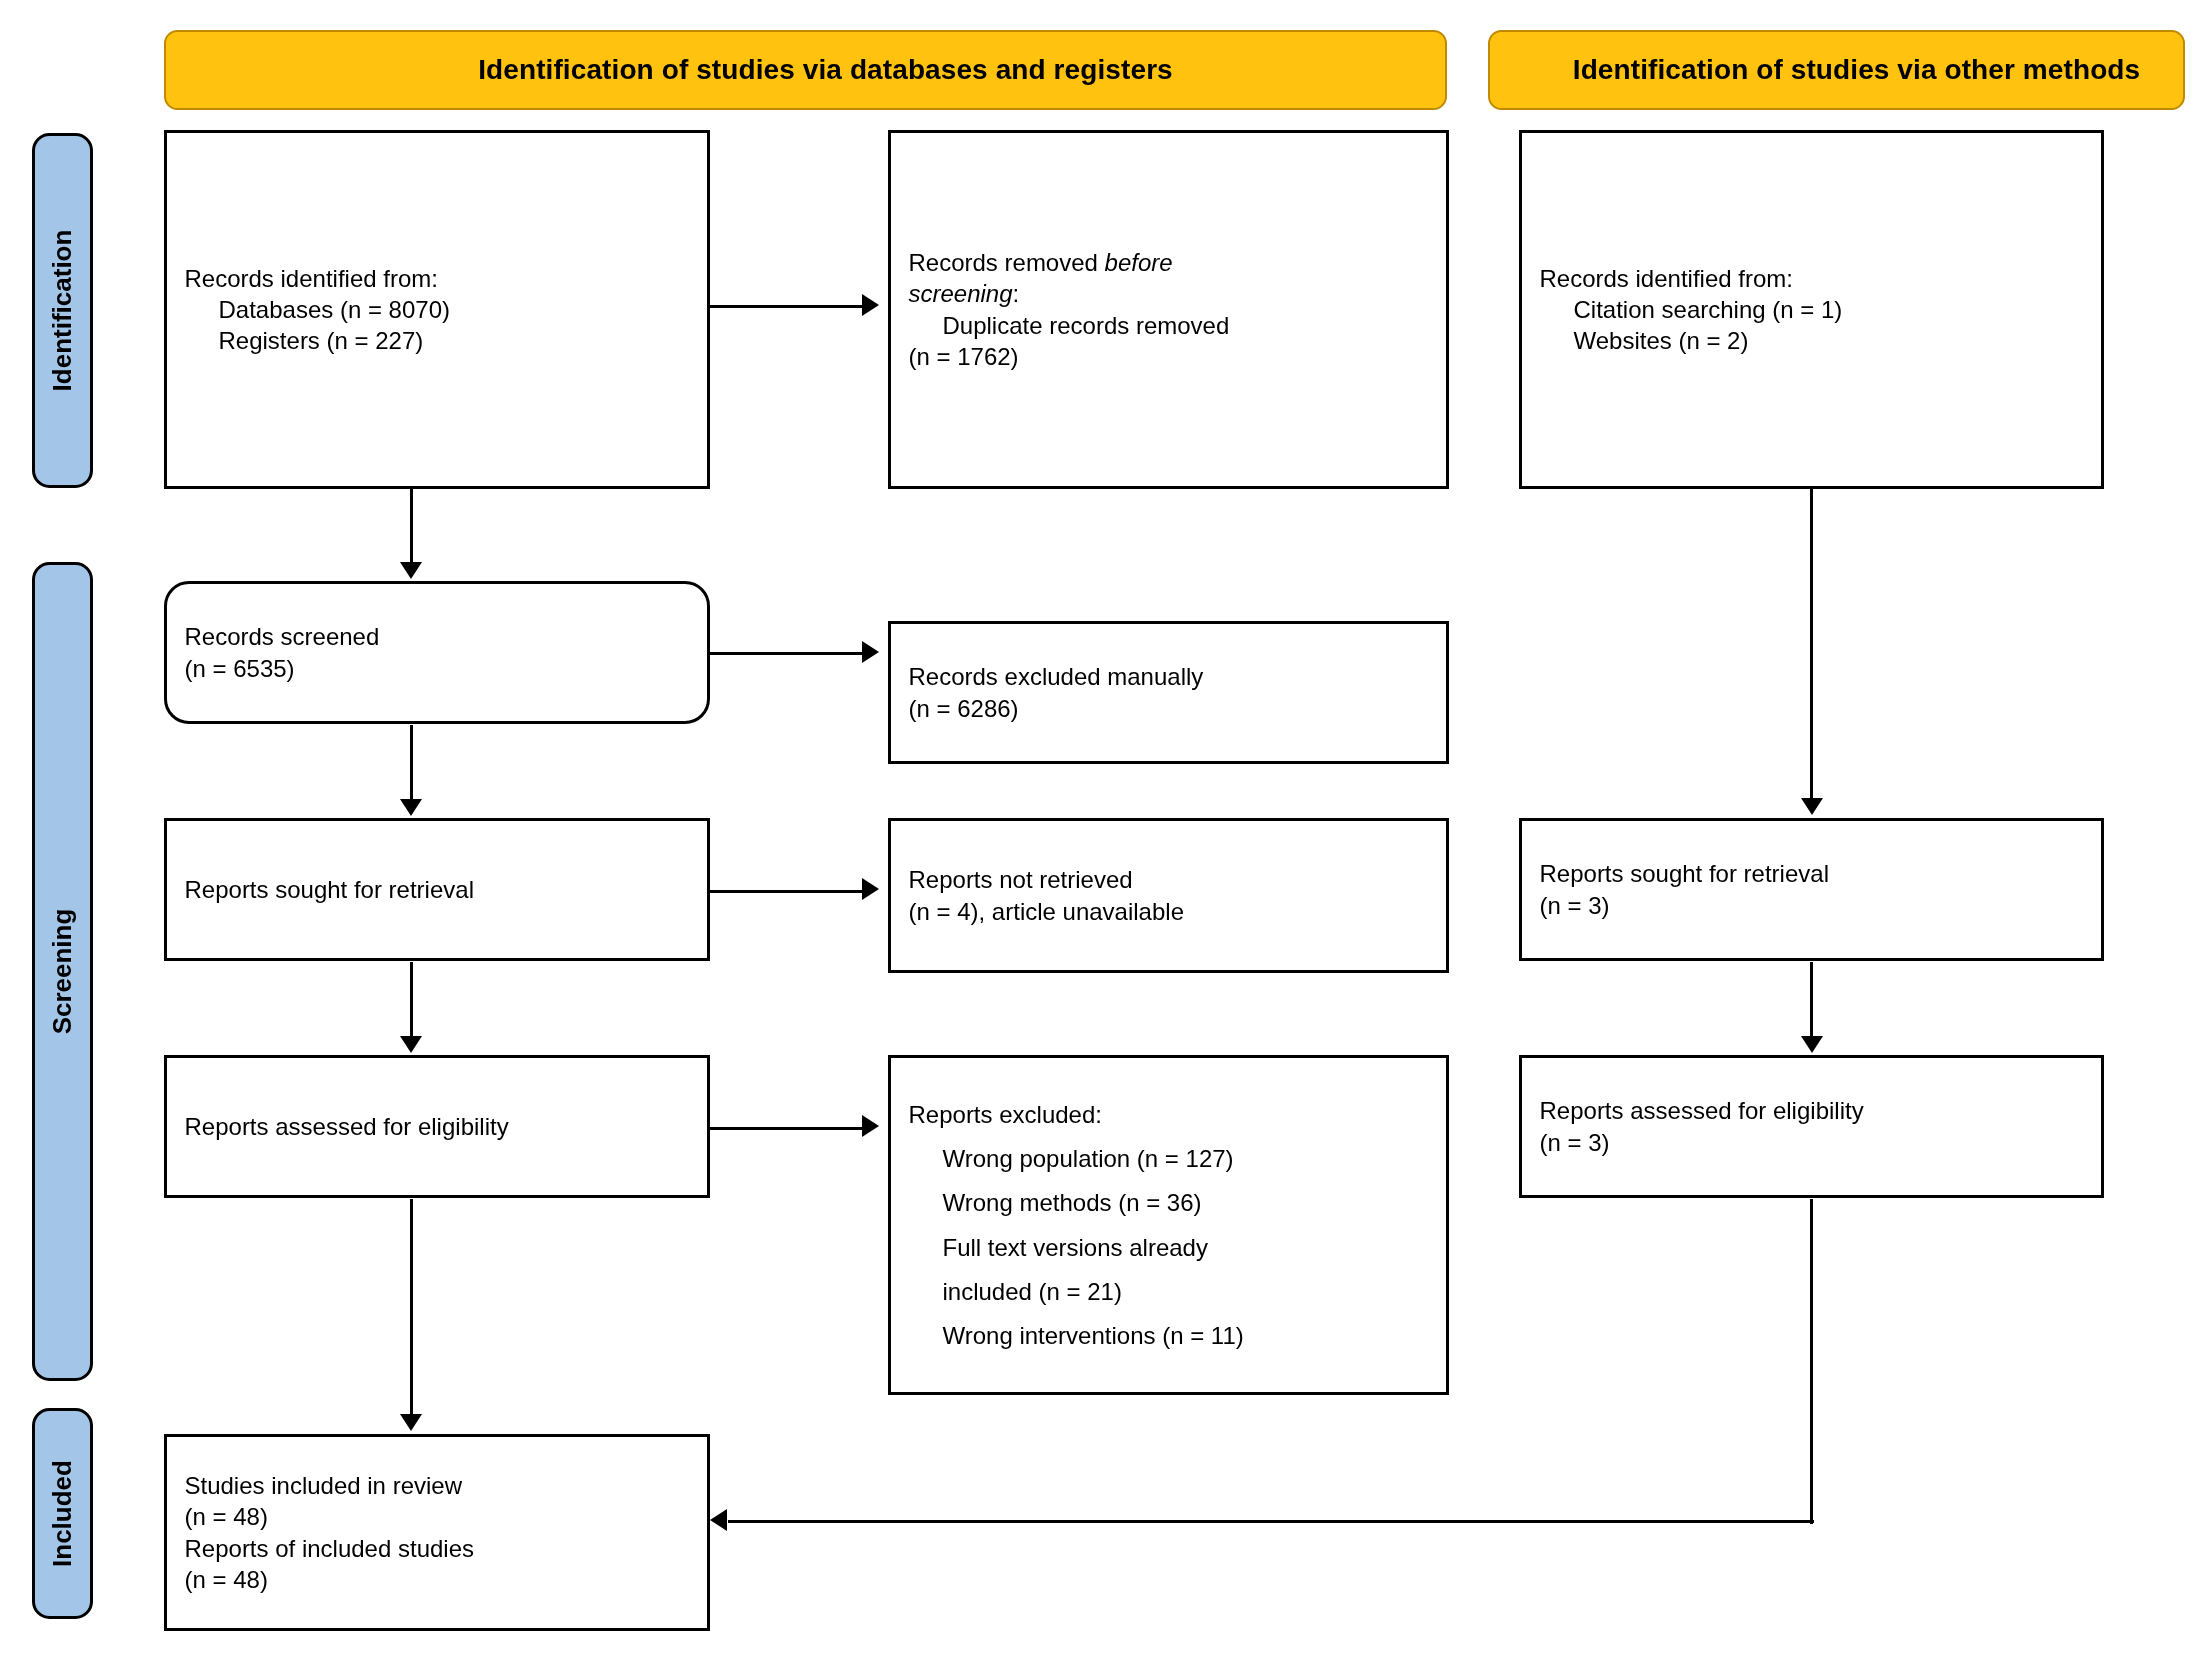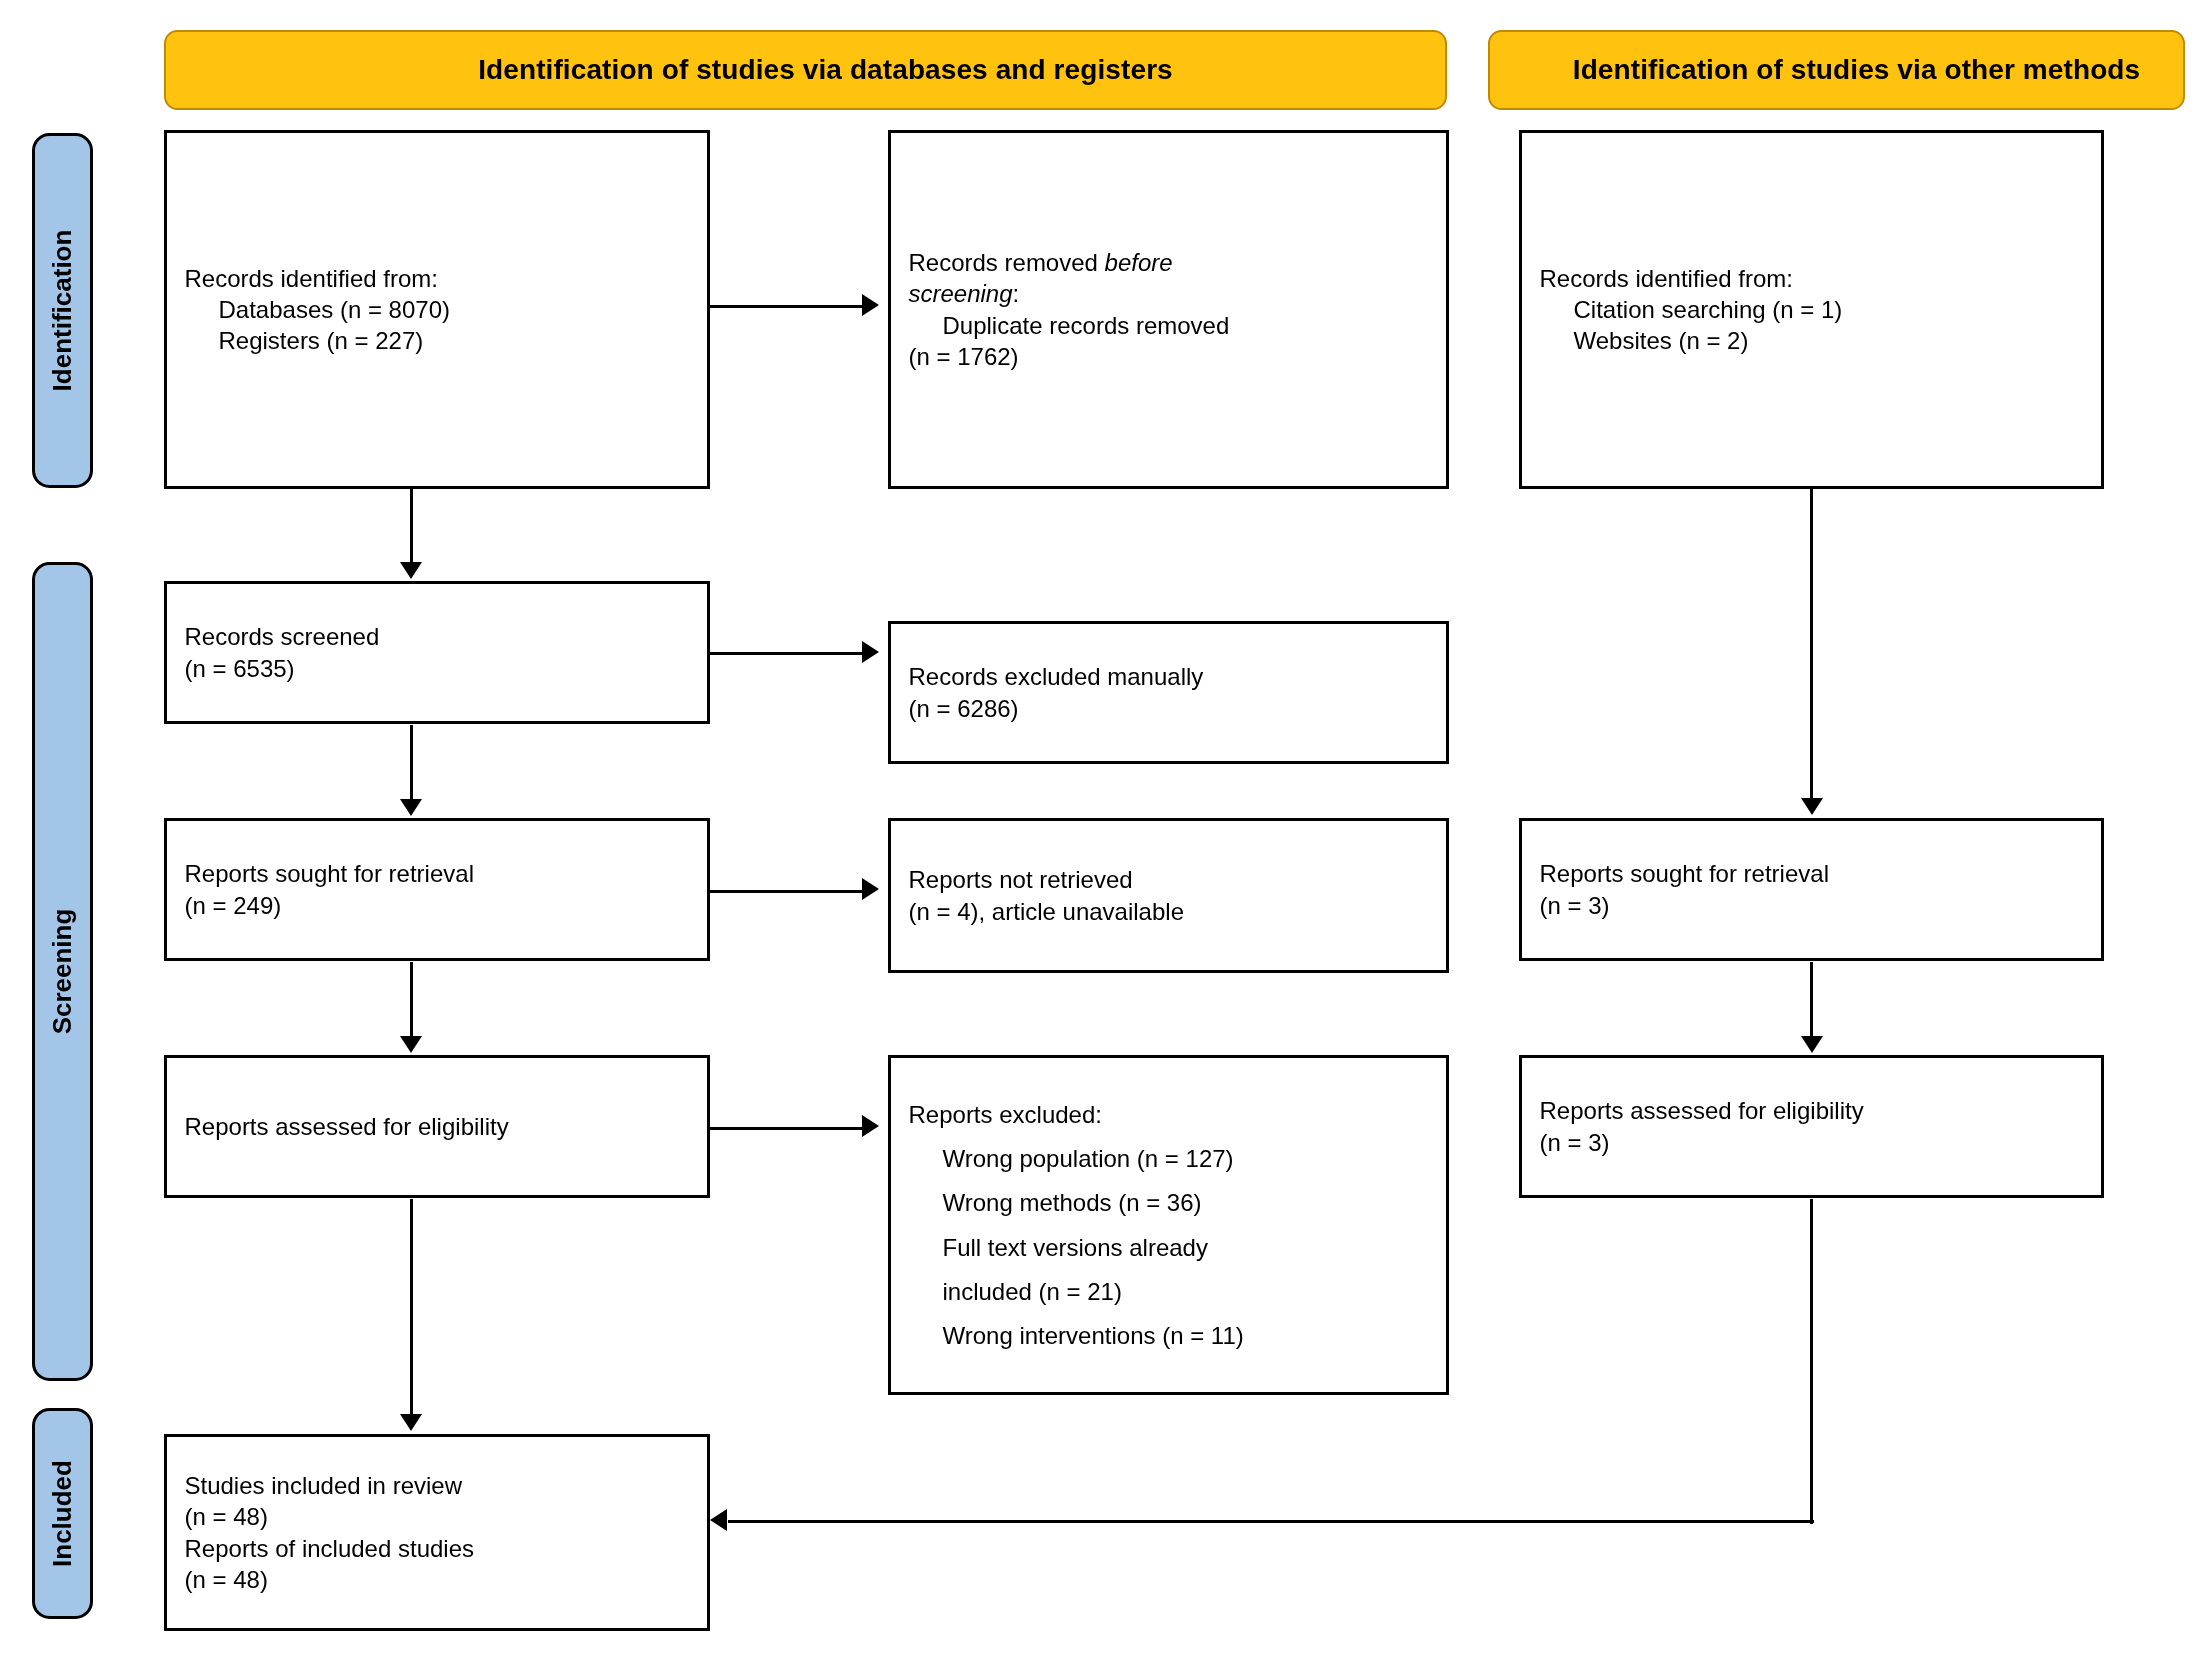--- a/index.html
+++ b/index.html
@@ -98,33 +98,32 @@
     <div class="ln ind">Registers (n = 227)</div>
   </div>
 
   <div class="box" style="left:888px;top:130px;width:561px;height:359px;">
     <div class="ln"><span>Records removed </span><span class="ital">before</span></div>
     <div class="ln"><span class="ital">screening</span><span>:</span></div>
     <div class="ln ind">Duplicate records removed</div>
     <div class="ln">(n = 1762)</div>
   </div>
 
-  <div class="box" style="left:164px;top:581px;width:546px;height:143px;">
+  <div class="box" style="left:164px;top:581px;width:546px;height:143px;border-radius:25px;">
     <div class="ln">Records screened</div>
     <div class="ln">(n = 6535)</div>
   </div>
 
   <div class="box" style="left:888px;top:581px;width:561px;height:143px;margin-top:40px;">
     <div class="ln">Records excluded manually</div>
     <div class="ln">(n = 6286)</div>
   </div>
 
   <div class="box" style="left:164px;top:818px;width:546px;height:143px;">
     <div class="ln">Reports sought for retrieval</div>
-    <div class="ln">(n = 249)</div>
   </div>
 
   <div class="box" style="left:888px;top:818px;width:561px;height:155px;">
     <div class="ln">Reports not retrieved</div>
     <div class="ln">(n = 4), article unavailable</div>
   </div>
 
   <div class="box" style="left:164px;top:1055px;width:546px;height:143px;">
     <div class="ln">Reports assessed for eligibility</div>
   </div>

